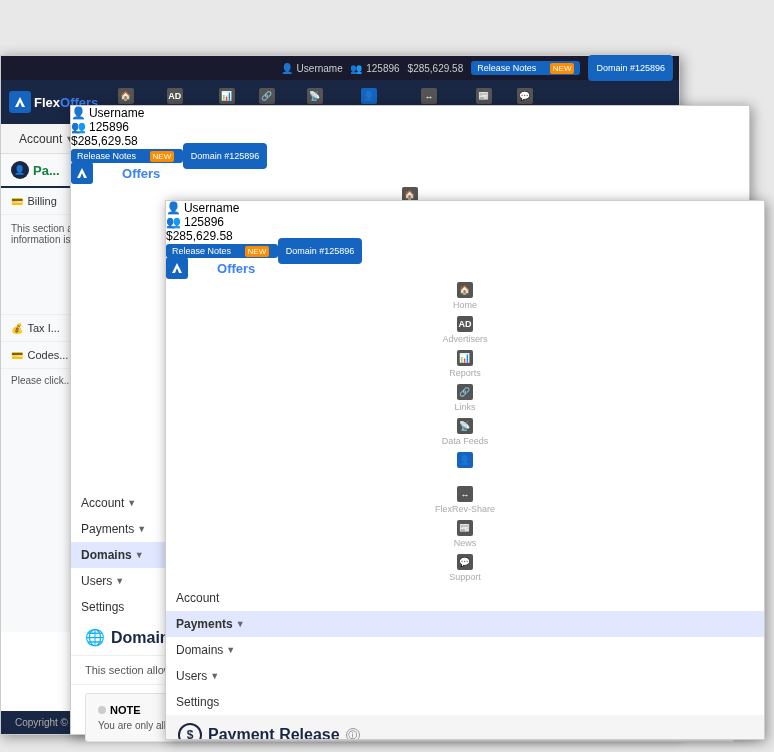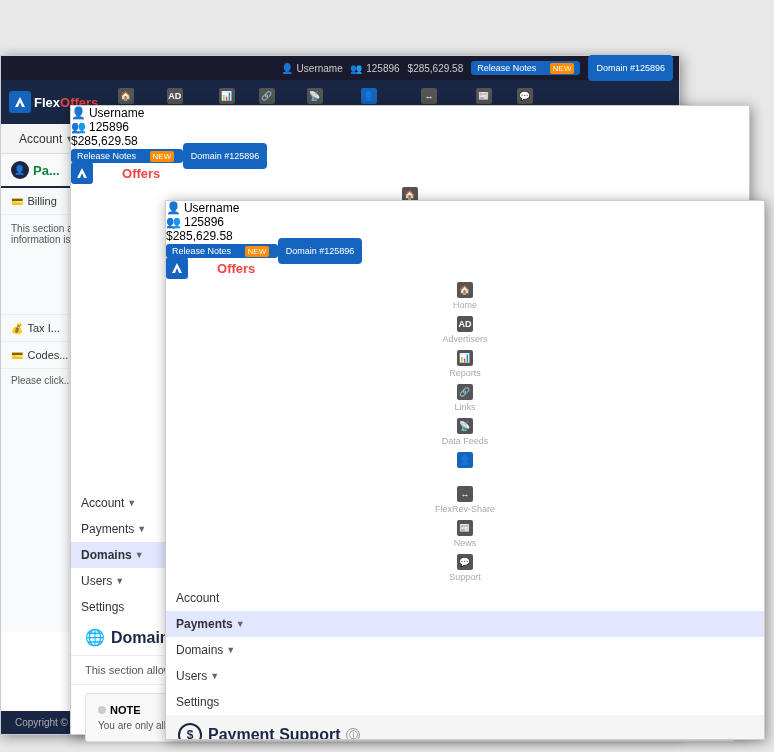--- a/index.html
+++ b/index.html
@@ -22,21 +22,21 @@
     
     .layer-2 { top: 105px; left: 70px; width: 680px; height: 630px; }
 
     
     .layer-3 { top: 200px; left: 165px; width: 600px; height: 540px; overflow: hidden; }
 
     
     .sm-logo { display: flex; align-items: center; gap: 3px; margin-right: 8px; }
     .sm-logo-icon { width: 22px; height: 22px; background: #1565c0; border-radius: 3px; display: flex; align-items: center; justify-content: center; }
     .sm-logo-text { color: white; font-size: 13px; font-weight: bold; }
-    .sm-logo-text span { color: #ef4444; }
+    .sm-logo-text span { color: #3b82f6; }
     .sm-nav-item { display: flex; flex-direction: column; align-items: center; color: #aaa; padding: 3px 6px; font-size: 9px; gap: 2px; }
     .sm-nav-item .sm-nav-icon { width: 16px; height: 16px; background: #555; border-radius: 2px; display: flex; align-items: center; justify-content: center; font-size: 9px; color: white; }
     .sm-nav-item.active { color: white; }
     .sm-nav-item.active .sm-nav-icon { background: #1565c0; }
     .sm-ad-icon { background: #ff8c00; font-size: 7px; font-weight: bold; }
 
     
     .ph-header { background: #f5f5f5; border-bottom: 2px solid #1a2744; padding: 8px 12px; display: flex; align-items: center; gap: 6px; }
     .ph-icon { width: 24px; height: 24px; border: 2px solid #1a2744; border-radius: 50%; display: flex; align-items: center; justify-content: center; font-size: 12px; font-weight: bold; color: #1a2744; }
     .ph-title { font-size: 16px; font-weight: bold; color: #1a2744; }
@@ -425,17 +425,17 @@
       </div>
     <div class="sec-nav-item">
         <span>Users</span> 
         <span class="sec-nav-dropdown">▼</span>
       </div>
     <div class="sec-nav-item">Settings</div>
   </div>
 
   <div class="ph-header">
     <div class="ph-icon">$</div>
-    <span class="ph-title">Payment Support</span>
+    <span class="ph-title">Payment Release</span>
     <span class="info-icon">ⓘ</span>
   </div>
 
 </div>
 
 </body></html>

